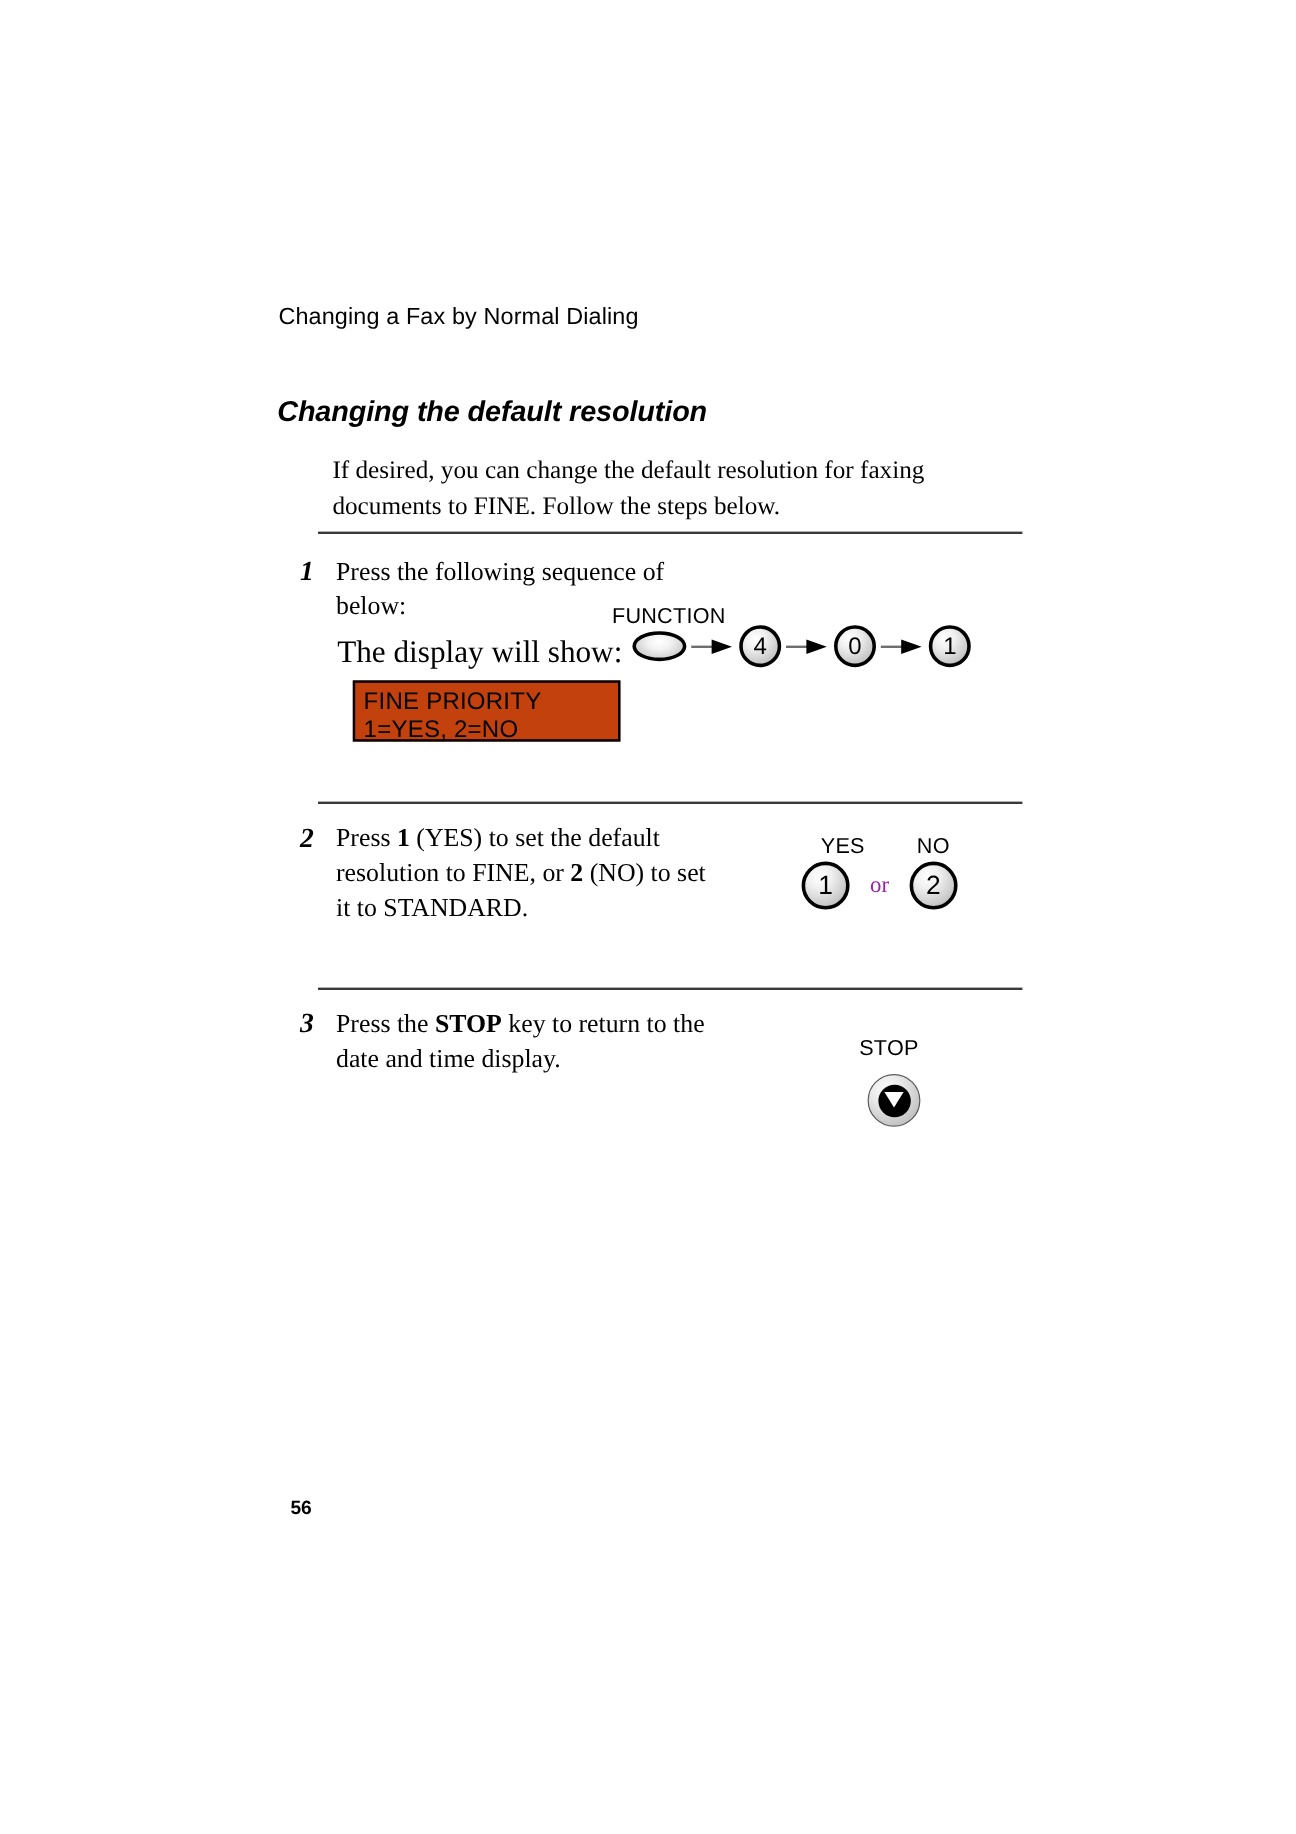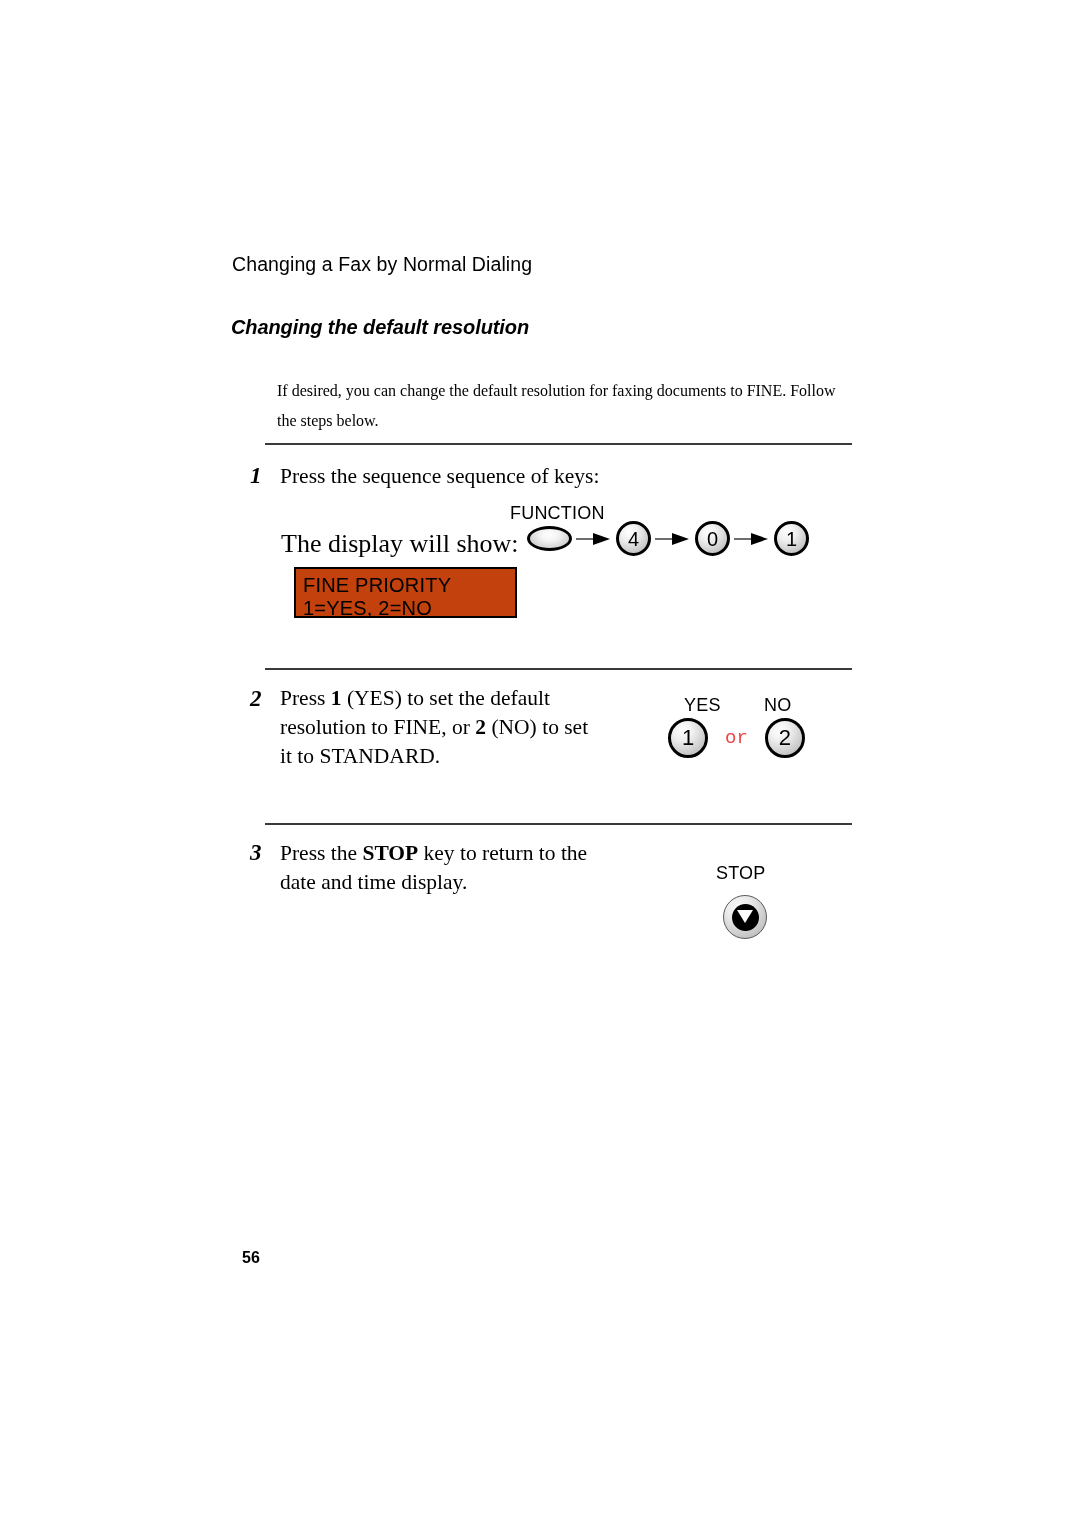--- a/index.html
+++ b/index.html
@@ -30,37 +30,37 @@
     font-size: 19.5px;
     letter-spacing: 0.1px;
     color: #000;
     white-space: nowrap;
   }
 
   
   .section-heading {
     position: absolute;
     left: 231px;
-    top: 316px;
+    top: 330px;
     font-family: "Liberation Sans", sans-serif;
     font-weight: bold;
     font-style: italic;
-    font-size: 20px;
+    font-size: 24px;
     letter-spacing: -0.1px;
     white-space: nowrap;
   }
 
   
   .intro {
     position: absolute;
     left: 277px;
     top: 376px;
     width: 580px;
     font-family: "Liberation Serif", serif;
-    font-size: 16px;
+    font-size: 21px;
     line-height: 30px;
   }
 
   
   .rule {
     position: absolute;
     left: 265px;
     width: 587px;
     height: 2px;
     background: #3a3a3a;
@@ -198,24 +198,24 @@
     height: 0;
     border-top: 6.5px solid transparent;
     border-bottom: 6.5px solid transparent;
     border-left: 17px solid #000;
   }
 
   #key-sequence { left: 527px; top: 521px; }
   #yesno-row { left: 668px; top: 718px; }
 
   .or-text {
-    font-family: Liberation Mono, monospace;
+    font-family: Liberation Serif, serif;
     font-size: 19px;
     margin: 0 17px;
-    color: #ef4444;
+    color: #a21caf;
   }
 
   
   #stop-key {
     position: absolute;
     left: 723px;
     top: 895px;
     width: 44px;
     height: 44px;
     border-radius: 50%;
@@ -261,21 +261,21 @@
 
   <div class="running-head">Changing a Fax by Normal Dialing</div>
 
   <div class="section-heading">Changing the default resolution</div>
 
   <div class="intro">If desired, you can change the default resolution for faxing documents to FINE. Follow the steps below.</div>
 
   <div class="rule r1"></div>
 
   <div class="step-num" id="step1-num">1</div>
-  <div class="step-text" id="step1-text">Press the sequence sequence of keys:</div>
+  <div class="step-text" id="step1-text">Press the following sequence of below:</div>
 
   <div id="display-label">The display will show:</div>
 
   <div class="key-label" id="function-label">FUNCTION</div>
 
   <div class="keyrow" id="key-sequence">
     <div class="oval-key"></div>
     <div class="arrow">
       <div class="shaft"></div>
         <div class="head"></div>

